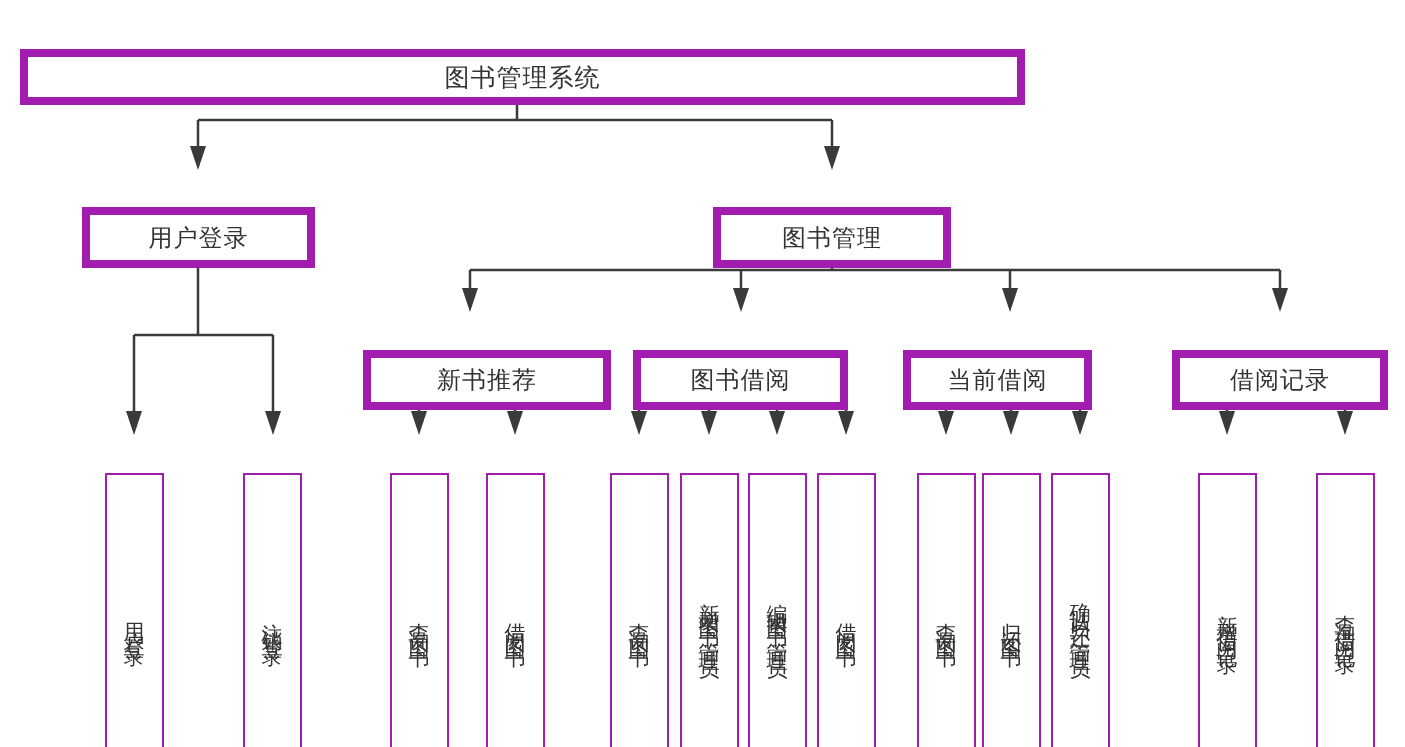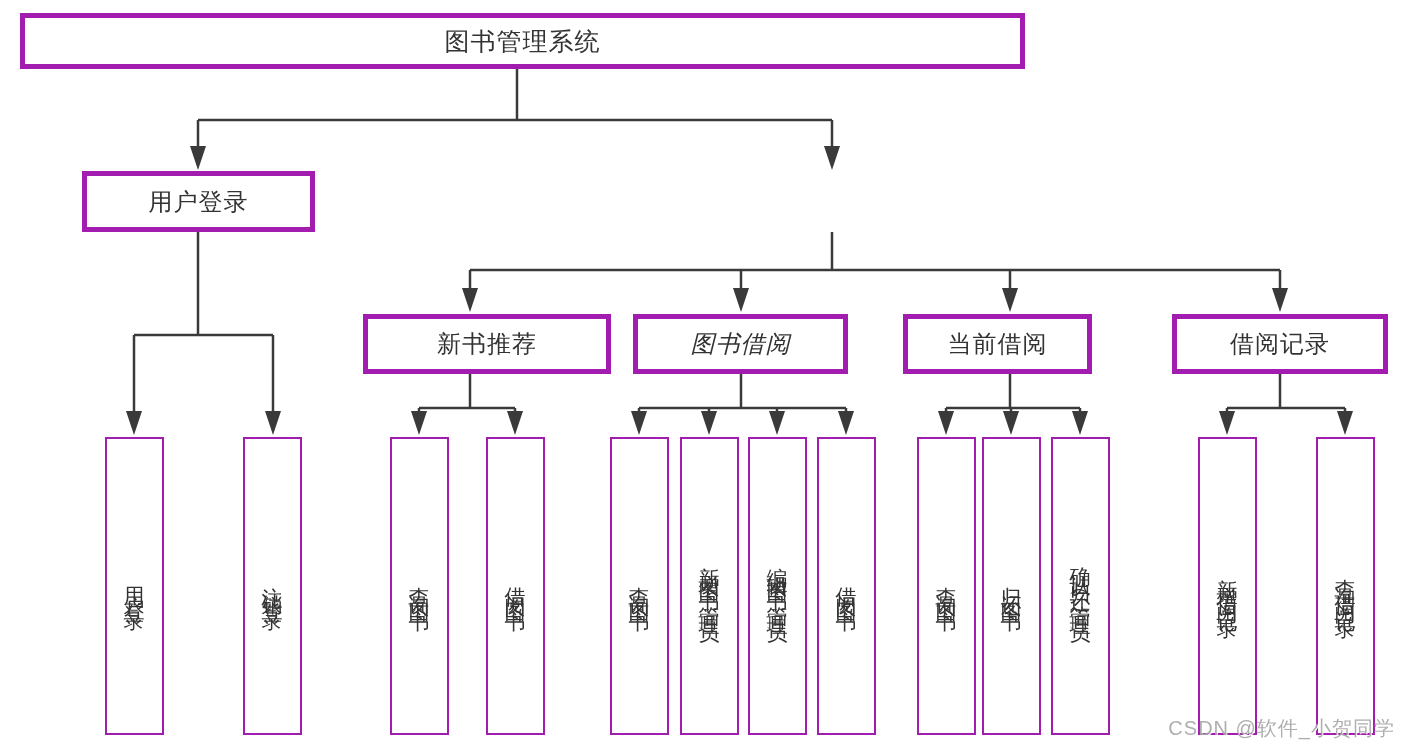--- a/index.html
+++ b/index.html
@@ -14,44 +14,45 @@
   }
   .connectors {
     position: absolute;
     left: 0; top: 0;
     width: 1405px; height: 747px;
     z-index: 0;
   }
   .node {
     position: absolute;
     background: #ffffff;
-    border: 5px solid #a21caf;
+    border: 8px solid #a21caf;
     color: #333333;
     display: flex;
     align-items: center;
     justify-content: center;
     z-index: 1;
+    margin-top: 36px;
   }
   .h-label { font-size: 24px; letter-spacing: 1px; white-space: nowrap; }
   .root-label { font-size: 25px; letter-spacing: 1px; }
   .leaf { border-width: 2.5px; }
   .leaf .v-label {
     writing-mode: vertical-rl;
     text-orientation: mixed;
     font-size: 21px;
     letter-spacing: 8px;
     line-height: 1.1;
     white-space: nowrap;
   }
   
   #root            { left: 20px;   top: 13px;  width: 1005px; height: 56px; }
   #l2-login        { left: 82px;   top: 171px; width: 233px;  height: 61px; }
   #l2-books        { left: 713px;  top: 171px; width: 238px;  height: 61px; }
   #l3-recommend    { left: 363px;  top: 314px; width: 248px;  height: 60px; }
-  #l3-borrow       { left: 633px;  top: 314px; width: 215px;  height: 60px; font-style: italic; }
+  #l3-borrow       { left: 633px;  top: 314px; width: 215px;  height: 60px; }
   #l3-current      { left: 903px;  top: 314px; width: 189px;  height: 60px; }
   #l3-records      { left: 1172px; top: 314px; width: 216px;  height: 60px; }
   .leaf            { top: 437px; width: 59px; height: 298px; }
   #leaf-login-0    { left: 105px; }
   #leaf-login-1    { left: 243px; }
   #leaf-rec-0      { left: 390px; }
   #leaf-rec-1      { left: 486px; }
   #leaf-bor-0      { left: 610px; }
   #leaf-bor-1      { left: 680px; }
   #leaf-bor-2      { left: 748px; }
@@ -152,20 +153,23 @@
     </g>
   </svg>
 
   <div class="node" id="root">
     <span class="h-label root-label">图书管理系统</span>
   </div>
 
   <div class="node" id="l2-login">
     <span class="h-label">用户登录</span>
   </div>
+  <div class="node" id="l2-books">
+    <span class="h-label">图书管理</span>
+  </div>
 
   <div class="node" id="l3-recommend">
     <span class="h-label">新书推荐</span>
   </div>
   <div class="node" id="l3-borrow">
     <span class="h-label">图书借阅</span>
   </div>
   <div class="node" id="l3-current">
     <span class="h-label">当前借阅</span>
   </div>
@@ -210,15 +214,14 @@
     <span class="v-label">确认归还（管理员）</span>
   </div>
 
   <div class="node leaf" id="leaf-recd-0">
     <span class="v-label">新增借阅记录</span>
   </div>
   <div class="node leaf" id="leaf-recd-1">
     <span class="v-label">查询借阅记录</span>
   </div>
 
-  <div class="watermark">CSDN @软件_小贺同学</div>
 
 </div>
 
 </body></html>

